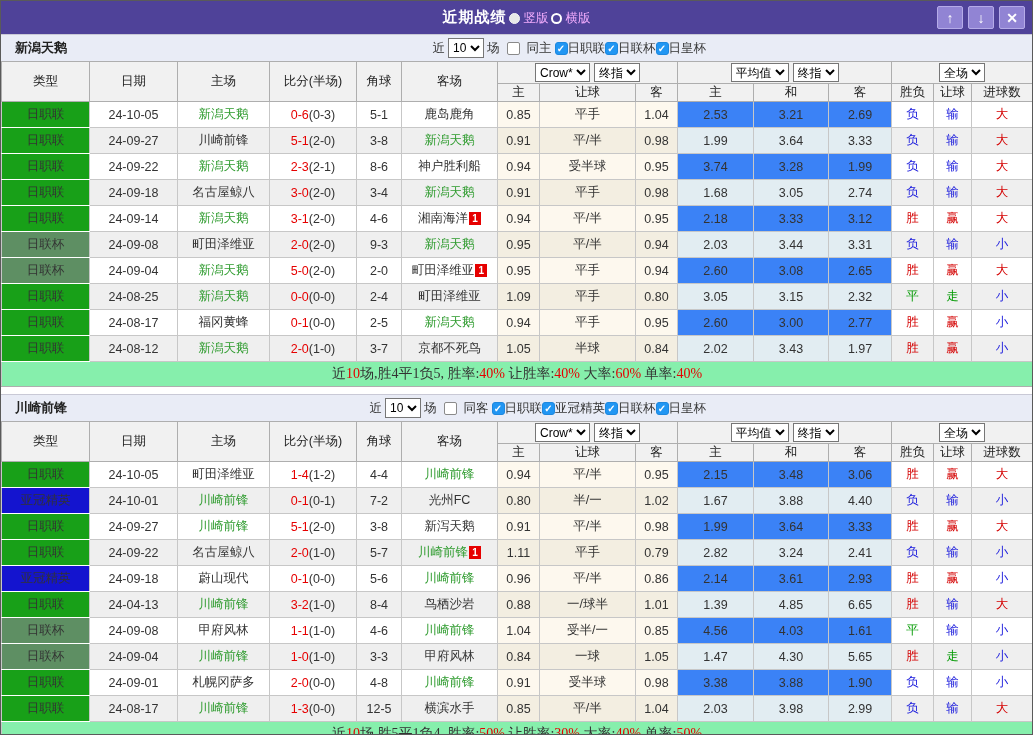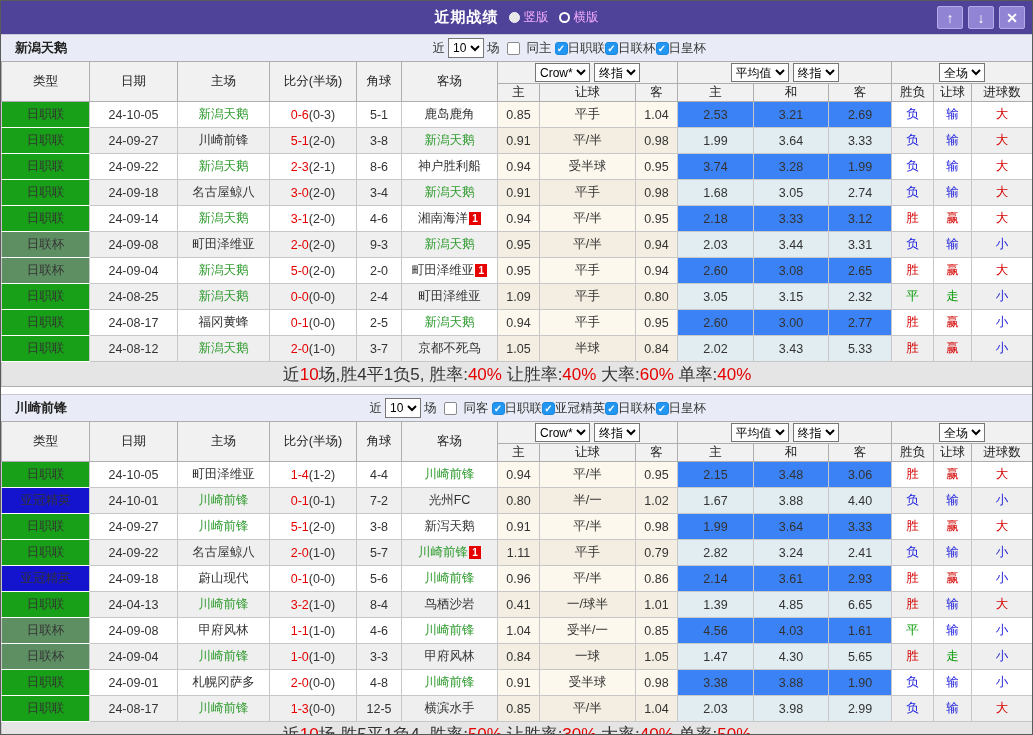--- a/index.html
+++ b/index.html
@@ -1,21 +1,21 @@
 <!DOCTYPE html>
 <html><head>
 <meta charset="utf-8">
 <style>
   * { margin:0; padding:0; box-sizing:border-box; }
   body { font-family: "Liberation Sans", sans-serif; background:#fff; }
   .page { width:1033px; height:735px; border:1px solid #5a5a5a; overflow:hidden; background:#fff; }
 
   
   .titlebar { height:33px; background:#4f4299; position:relative; display:flex; align-items:center; justify-content:center; }
-  .title-group { display:flex; align-items:center; gap:10px; }
+  .title-group { display:flex; align-items:flex-end; gap:2px; }
   .title { color:#fff; font-weight:bold; font-size:15px; letter-spacing:1px; }
   .radio-opt { display:flex; align-items:center; gap:4px; cursor:pointer; }
   .radio-dot { width:11px; height:11px; border-radius:50%; }
   .radio-dot.sel { background:#e8e8e8; border:1px solid #f5f5f5; }
   .radio-dot.unsel { background:transparent; border:2px solid #fff; }
   .radio-label { color:#f0abfc; font-size:12.5px; }
   .win-buttons { position:absolute; right:7px; top:5px; display:flex; gap:5px; }
   .win-btn { width:26px; height:23px; background:#9184d4; border:1px solid #b5abe8; border-radius:2px;
              color:#fff; font-size:14px; font-weight:bold; display:flex; align-items:center; justify-content:center; cursor:pointer; }
 
@@ -42,21 +42,21 @@
   tr.odd td.plain { background:#fff; }
   tr.even td.plain { background:#efefef; }
   tr.odd td.crow { background:#fdf8ee; }
   tr.even td.crow { background:#f3eee1; }
   tr.odd td.avg { background:#3b82f6; }
   tr.even td.avg { background:#e2edf2; }
   .focus-team { color:#2e9b2e; }
   .score { color:#e60000; }
   .half { color:#333; }
   .badge { display:inline-block; min-width:12px; height:13px; line-height:13px; padding:0 1px; background:#e60000; color:#fff; font-size:10px; font-weight:bold; margin-left:1px; }
-  .summary-row td { height:25px; font-size:17px; color:#333; background:#e5e5e5; border-color:#aeaeae #c7c7c7; }
+  .summary-row td { height:25px; font-size:14px; color:#333; background:#86efac; border-color:#aeaeae #c7c7c7;font-family:Liberation Serif, serif; }
   .summary-row .red { color:#e60000; }
   .gap { height:7px; background:#fff; }
 </style>
 </head>
 <body>
 
 <div class="page">
 
   <div class="titlebar">
     <div class="title-group">
@@ -316,21 +316,21 @@
               <td class="plain">24-08-12</td>
               <td class="plain"><span class="focus-team">新潟天鹅</span></td>
               <td class="plain"><span class="score">2-0</span><span class="half">(1-0)</span></td>
               <td class="plain">3-7</td>
               <td class="plain"><span>京都不死鸟</span></td>
               <td class="crow">1.05</td>
               <td class="crow">半球</td>
               <td class="crow">0.84</td>
               <td class="avg">2.02</td>
               <td class="avg">3.43</td>
-              <td class="avg">5.33</td>
+              <td class="avg">1.97</td>
               <td class="plain" style="color: rgb(212, 0, 0);">胜</td>
               <td class="plain" style="color: rgb(212, 0, 0);">赢</td>
               <td class="plain" style="color: rgb(32, 32, 221);">小</td>
             </tr>
           </tbody>
       <tfoot>
         <tr class="summary-row">
               <td colspan="15"><span>近</span><span class="red">10</span><span>场,胜4平1负5, 胜率:</span><span class="red">40%</span><span> 让胜率:</span><span class="red">40%</span><span> 大率:</span><span class="red">60%</span><span> 单率:</span><span class="red">40%</span></td>
             </tr>
       </tfoot>
@@ -500,21 +500,21 @@
               <td class="plain" style="color: rgb(212, 0, 0);">赢</td>
               <td class="plain" style="color: rgb(32, 32, 221);">小</td>
             </tr>
             <tr class="even">
               <td class="type" style="background: rgb(24, 160, 24);">日职联</td>
               <td class="plain">24-04-13</td>
               <td class="plain"><span class="focus-team">川崎前锋</span></td>
               <td class="plain"><span class="score">3-2</span><span class="half">(1-0)</span></td>
               <td class="plain">8-4</td>
               <td class="plain"><span>鸟栖沙岩</span></td>
-              <td class="crow">0.41</td>
+              <td class="crow">0.88</td>
               <td class="crow">一/球半</td>
               <td class="crow">1.01</td>
               <td class="avg">1.39</td>
               <td class="avg">4.85</td>
               <td class="avg">6.65</td>
               <td class="plain" style="color: rgb(212, 0, 0);">胜</td>
               <td class="plain" style="color: rgb(32, 32, 221);">输</td>
               <td class="plain" style="color: rgb(212, 0, 0);">大</td>
             </tr>
             <tr class="odd">

